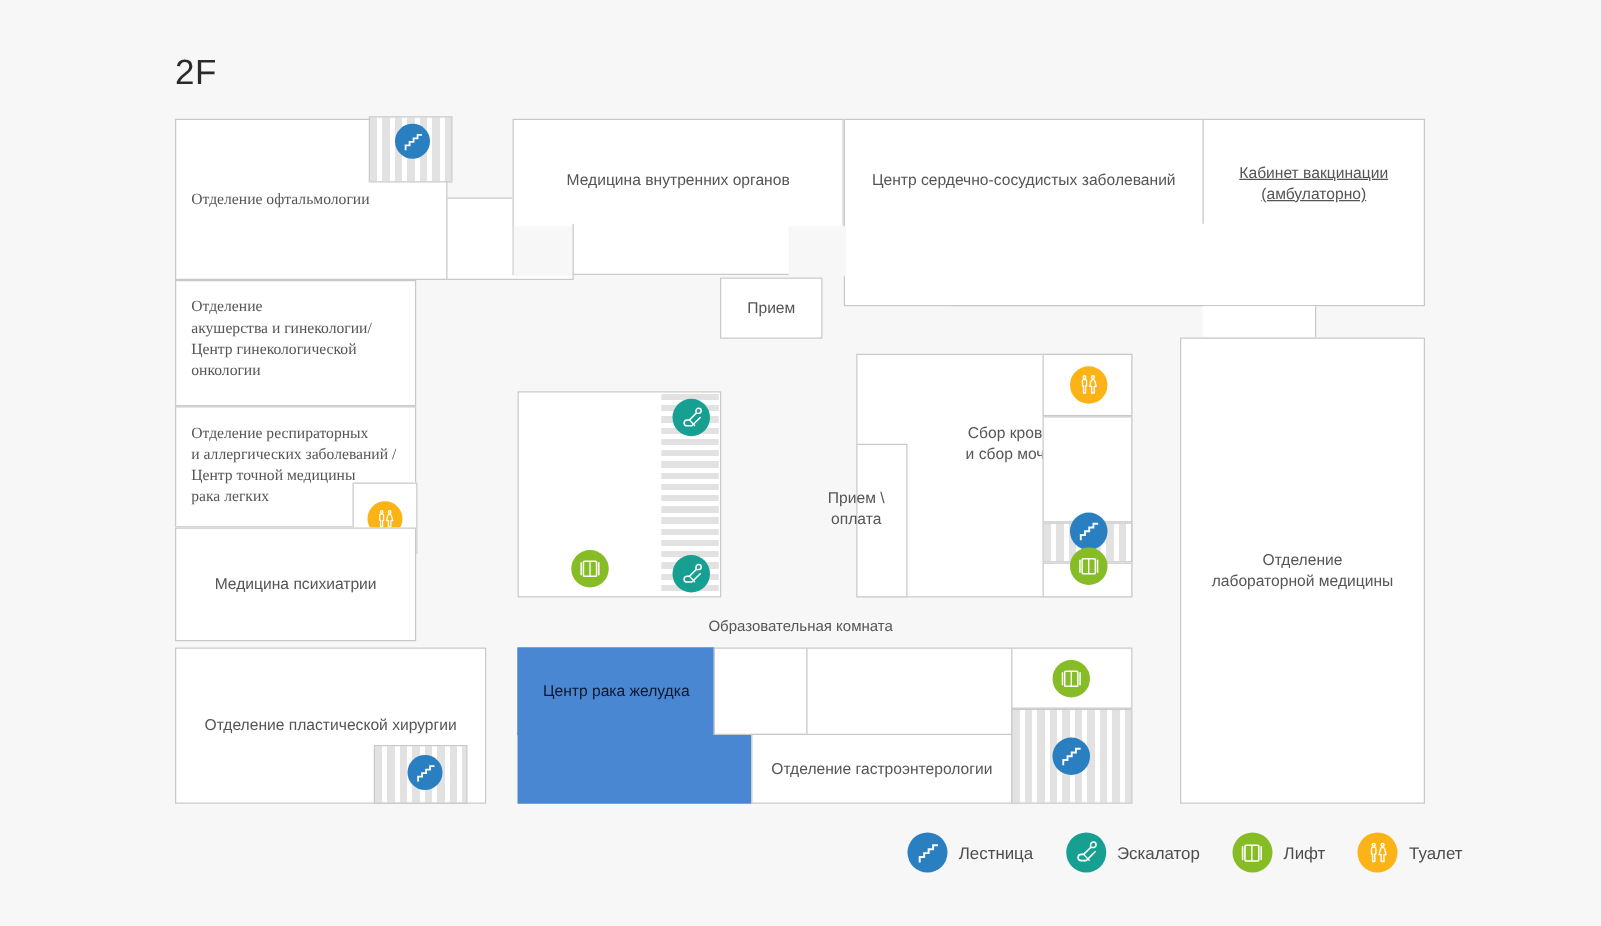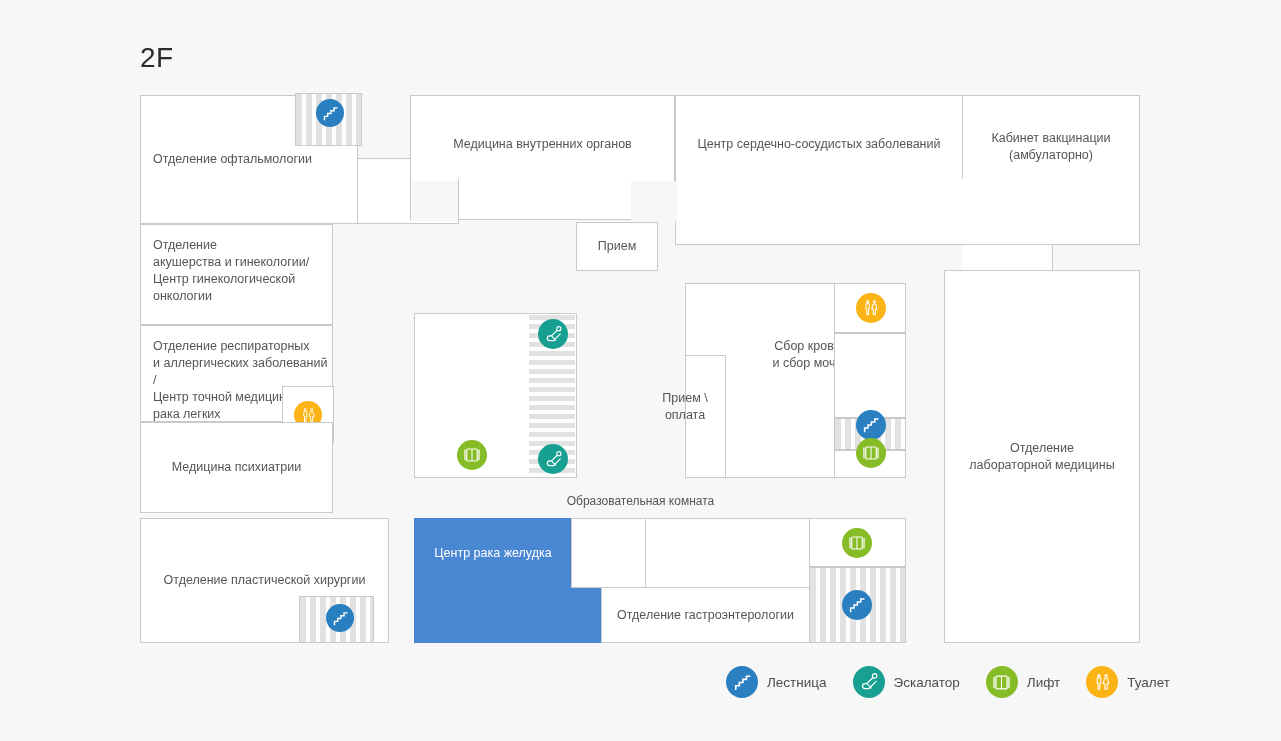--- a/index.html
+++ b/index.html
@@ -50,31 +50,32 @@
     text-align: center;
     color: #555555;
     font-size: 12.5px;
     line-height: 1.35;
     white-space: pre-line;
   }
   .room.left-text {
     justify-content: flex-start;
     text-align: left;
     padding-left: 12px;
+    font-family: Liberation Serif, serif;
   }
   .room.top-text {
     align-items: flex-start;
     padding-top: 12px;
   }
 
   
   .room.highlight {
     background: #4a87d3;
     border-color: #4a87d3;
-    color: #ffffff;
+    color: #0f172a;
     text-align: center;
   }
 
   
   .shape-fill {
     position: absolute;
     background: #4a87d3;
   }
 
   
@@ -233,21 +234,21 @@
     </div>
     <div class="notch" style="left:271px; top:88px; width:47px; height:40px;"></div>
     <div class="notch-white" style="left:318px; top:86px; width:216px; height:41px; border-left:1px solid #c9c9c9; border-bottom:1px solid #c9c9c9; box-sizing:border-box;"></div>
 
     <div class="room top-text" style="left:535px; top:2px; width:288px; height:150px; padding-top:40px;">
       <span>Центр сердечно-сосудистых заболеваний</span>
     </div>
     <div class="notch-white" style="left:536px; top:86px; width:85px; height:65px;"></div>
     <div class="notch" style="left:491px; top:88px; width:46px; height:40px;"></div>
 
-    <div class="room top-text" style="left:822px; top:2px; width:178px; height:150px; padding-top:34px;">
+    <div class="room top-text" style="left:822px; top:2px; width:178px; height:150px; padding-top:34px;text-decoration:underline;">
       <span>Кабинет вакцинации
 (амбулаторно)</span>
     </div>
 
     <div class="notch-white" style="left:620px; top:86px; width:204px; height:66px; border-bottom:1px solid #c9c9c9; box-sizing:border-box;"></div>
 
     <div class="notch-white" style="left:822px; top:152px; width:91px; height:26px; border-right:1px solid #c9c9c9; border-bottom:1px solid #c9c9c9; box-sizing:border-box;"></div>
 
     <div class="room" style="left:436px; top:129px; width:82px; height:49px;">
       <span>Прием</span>

